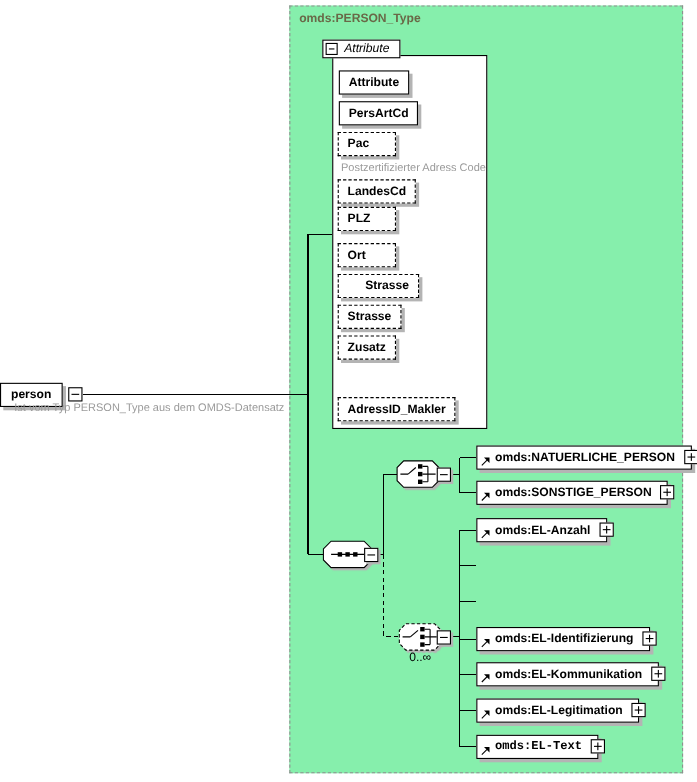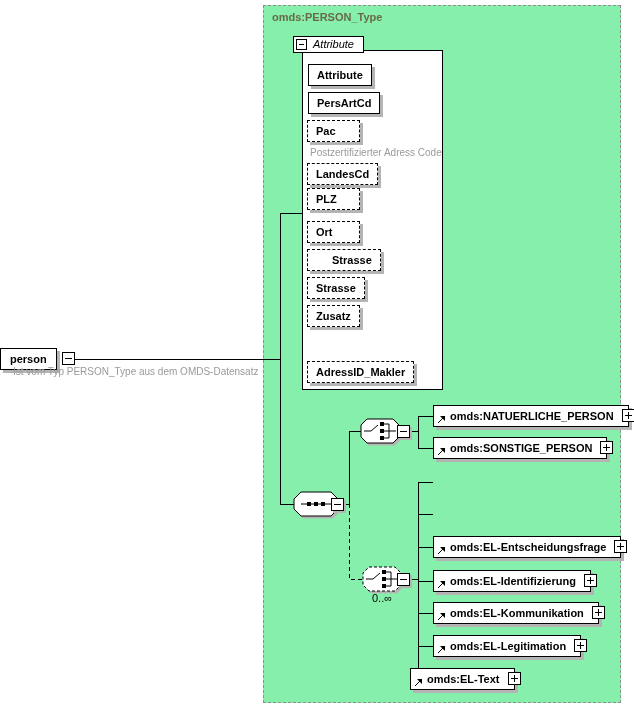--- a/index.html
+++ b/index.html
@@ -191,26 +191,26 @@
   </div>
   <div class="node elem-node" style="left:433px;top:437px;">
     <svg class="ref-arrow" viewBox="0 0 9 9">
       <line x1="1" y1="8" x2="6" y2="3" stroke="#000000"></line>
         <polygon points="3,1 8,1 8,6" fill="#000000"></polygon>
     </svg>
     <span>omds:SONSTIGE_PERSON</span>
     <div class="pm plus"></div>
   </div>
 
-  <div class="node elem-node" style="left:433px;top:536px;">
-    <svg class="ref-arrow" viewBox="0 0 9 9">
-      <line x1="1" y1="8" x2="6" y2="3" stroke="#000000"></line>
-        <polygon points="3,1 8,1 8,6" fill="#000000"></polygon>
-    </svg>
-    <span>omds:EL-Entscheidungsfrage</span>
+  <div class="node elem-node" style="left:433px;top:471px;">
+    <svg class="ref-arrow" viewBox="0 0 9 9">
+      <line x1="1" y1="8" x2="6" y2="3" stroke="#000000"></line>
+        <polygon points="3,1 8,1 8,6" fill="#000000"></polygon>
+    </svg>
+    <span>omds:EL-Anzahl</span>
     <div class="pm plus"></div>
   </div>
   <div class="node elem-node" style="left:433px;top:570px;">
     <svg class="ref-arrow" viewBox="0 0 9 9">
       <line x1="1" y1="8" x2="6" y2="3" stroke="#000000"></line>
         <polygon points="3,1 8,1 8,6" fill="#000000"></polygon>
     </svg>
     <span>omds:EL-Identifizierung</span>
     <div class="pm plus"></div>
   </div>
@@ -223,21 +223,21 @@
     <div class="pm plus"></div>
   </div>
   <div class="node elem-node" style="left:433px;top:635px;">
     <svg class="ref-arrow" viewBox="0 0 9 9">
       <line x1="1" y1="8" x2="6" y2="3" stroke="#000000"></line>
         <polygon points="3,1 8,1 8,6" fill="#000000"></polygon>
     </svg>
     <span>omds:EL-Legitimation</span>
     <div class="pm plus"></div>
   </div>
-  <div class="node elem-node" style="left:410px;top:668px;">
+  <div class="node elem-node" style="left:433px;top:668px;font-family:Liberation Mono, monospace;">
     <svg class="ref-arrow" viewBox="0 0 9 9">
       <line x1="1" y1="8" x2="6" y2="3" stroke="#000000"></line>
         <polygon points="3,1 8,1 8,6" fill="#000000"></polygon>
     </svg>
     <span>omds:EL-Text</span>
     <div class="pm plus"></div>
   </div>
 
 </div>
 

